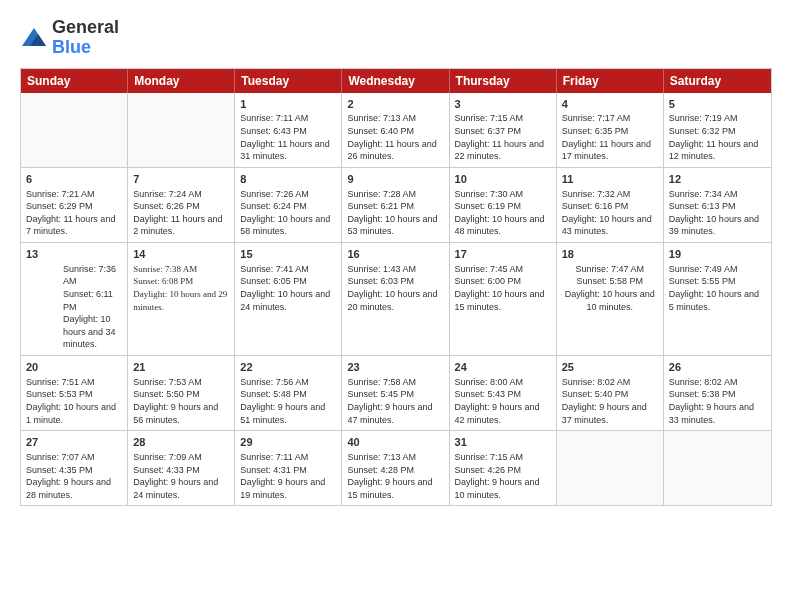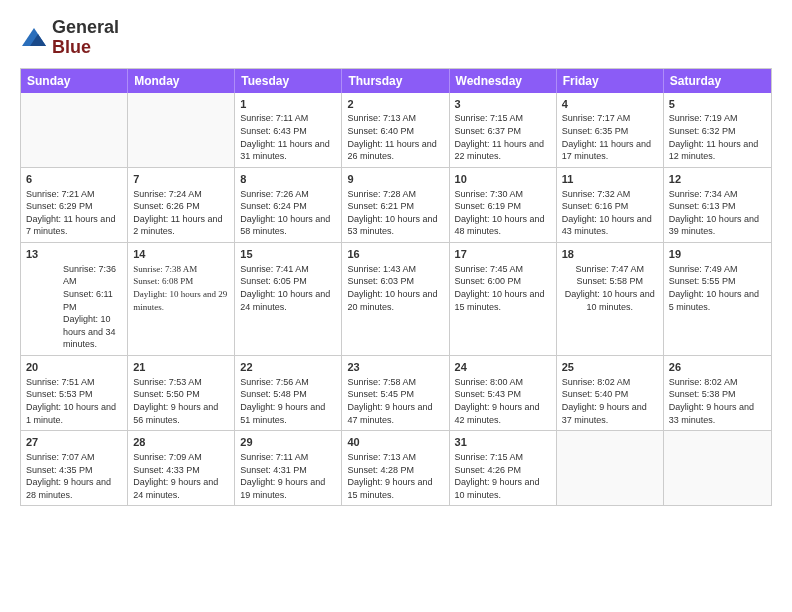--- a/index.html
+++ b/index.html
@@ -27,21 +27,21 @@
       display: flex;
       align-items: center;
       gap: 4px;
     }
     .logo-text {
       font-size: 18px;
       font-weight: bold;
       color: #333;
       line-height: 1.1;
     }
-    .logo-text .blue { color: #7f1d1d; }
+    .logo-text .blue { color: #3b82f6; }
     .logo-icon {
       width: 28px;
       height: 24px;
     }
     .title-block {
       text-align: right;
     }
     .title-block h1 {
       font-size: 32px;
       font-weight: bold;
@@ -55,21 +55,21 @@
     }
     .calendar {
       flex: 1;
       display: flex;
       flex-direction: column;
       border: 1px solid #ccc;
     }
     .cal-header {
       display: grid;
       grid-template-columns: repeat(7, 1fr);
-      background: #8b5cf6;
+      background: #b91c1c;
     }
     .cal-header-cell {
       color: #fff;
       font-size: 12px;
       font-weight: bold;
       padding: 5px 6px;
       border-right: 1px solid rgba(255,255,255,0.3);
     }
     .cal-header-cell:last-child { border-right: none; }
     .cal-body {
@@ -126,22 +126,22 @@
       <h1></h1>
       <h2></h2>
     </div>
   </div>
 
   <div class="calendar">
     <div class="cal-header">
     <div class="cal-header-cell">Sunday</div>
         <div class="cal-header-cell">Monday</div>
         <div class="cal-header-cell">Tuesday</div>
+        <div class="cal-header-cell">Wednesday</div>
         <div class="cal-header-cell">Thursday</div>
-        <div class="cal-header-cell">Wednesday</div>
         <div class="cal-header-cell">Friday</div>
         <div class="cal-header-cell">Saturday</div>
       </div>
     <div class="cal-body">
     <div class="cal-row">
           <div class="cal-cell empty"></div>
           <div class="cal-cell empty"></div>
           <div class="cal-cell">
             <span class="day-num">1</span>
             <div class="info" style="white-space: pre-line;">Sunrise: 7:11 AM

